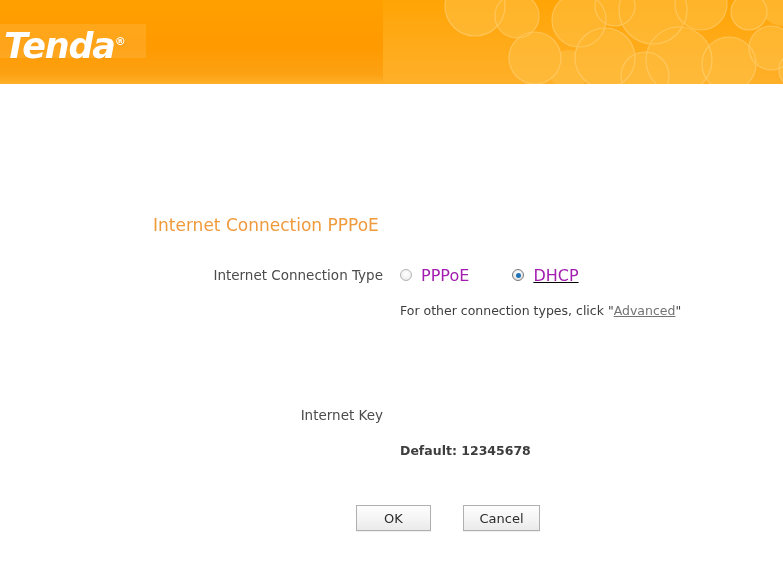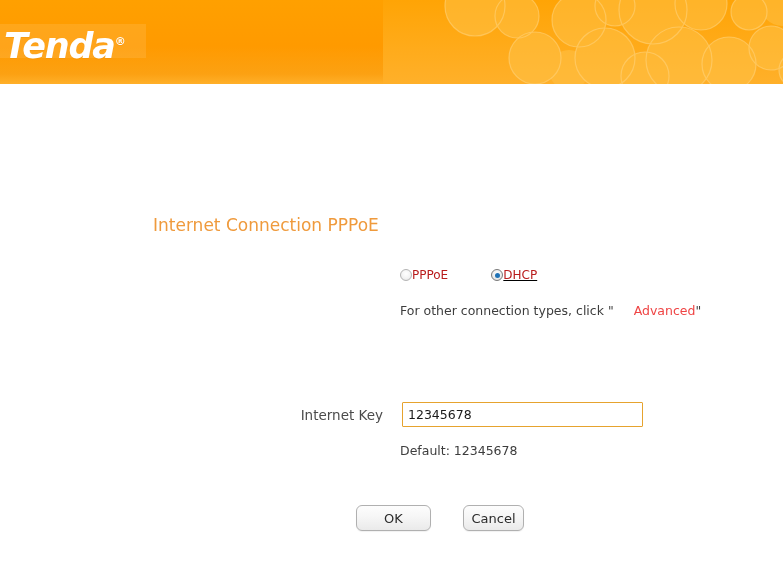--- a/index.html
+++ b/index.html
@@ -126,38 +126,38 @@
     content: "";
     position: absolute;
     left: 2.5px;
     top: 2.5px;
     width: 5px;
     height: 5px;
     border-radius: 50%;
     background: #1f72b5;
   }
   .radio-label {
-    margin-left: 0;
-    font-size: 12px;
-    color: #b91c1c;
+    margin-left: 9px;
+    font-size: 16px;
+    color: #a21caf;
     white-space: nowrap;
   }
 
   .hint {
     position: absolute;
     font-size: 12.5px;
     color: #3d3d3d;
     white-space: nowrap;
   }
   #hint-advanced { left: 400px; top: 219px; }
-  #hint-default  { left: 400px; top: 359px; }
+  #hint-default  { left: 400px; top: 359px; font-weight: bold; }
   .link-advanced {
-    color: #ef4444;
+    color: #737373;
+    text-decoration: underline;
     cursor: pointer;
-    margin-left: 20px;
   }
 
   
   .text-input {
     position: absolute;
     left: 402px;
     top: 318px;
     width: 241px;
     height: 25px;
     box-sizing: border-box;
@@ -171,31 +171,31 @@
     border-radius: 1px;
   }
 
   
   .btn {
     position: absolute;
     top: 421px;
     height: 26px;
     box-sizing: border-box;
     border: 1px solid #b0b0b0;
-    border-radius: 6px;
+    border-radius: 0;
     background: linear-gradient(180deg, #fdfdfd 0%, #f6f6f6 45%, #eaeaea 100%);
     color: #2b2b2b;
     font-family: "DejaVu Sans", "Liberation Sans", sans-serif;
     font-size: 13px;
     cursor: pointer;
     box-shadow: 0 1px 1px rgba(0,0,0,0.06);
     padding: 0;
   }
   #btn-ok     { left: 356px; width: 75px; }
-  #btn-cancel { left: 463px; width: 61px; }
+  #btn-cancel { left: 463px; width: 77px; }
 </style>
 </head>
 <body>
 
 <div class="header">
 
   <svg class="bubbles" viewBox="0 0 420 84" preserveAspectRatio="none" aria-hidden="true">
     <defs>
       <linearGradient id="bg-grad" x1="0" y1="0" x2="0" y2="1">
         <stop offset="0%" stop-color="#ffa405"></stop>
@@ -240,36 +240,36 @@
   </svg>
 
   <div class="logo-box"></div>
   <div class="logo-text"><span>Tenda</span><span class="logo-reg">®</span></div>
 </div>
 
 <div class="content">
 
   <div class="section-title" id="title-internet">Internet Connection PPPoE</div>
 
+  <div class="form-label" id="label-connection-type">Internet Connection Type</div>
 
   <div class="radio-group">
     <span class="radio-option">
       <span class="radio-dot"></span>
       <span class="radio-label">PPPoE</span>
     </span>
     <span class="radio-option">
       <span class="radio-dot checked"></span>
       <span class="radio-label">DHCP</span>
     </span>
   </div>
 
   <div class="hint" id="hint-advanced"><span>For other connection types, click "</span><span class="link-advanced">Advanced</span><span>"</span></div>
 
 
   <div class="form-label" id="label-security-key">Internet Key</div>
 
-  <input class="text-input" type="text" id="security-key-input" autofocus="" value="12345678" style="">
 
   <div class="hint" id="hint-default">Default: 12345678</div>
 
   <button class="btn" id="btn-ok">OK</button>
   <button class="btn" id="btn-cancel">Cancel</button>
 </div>
 
 </body></html>

